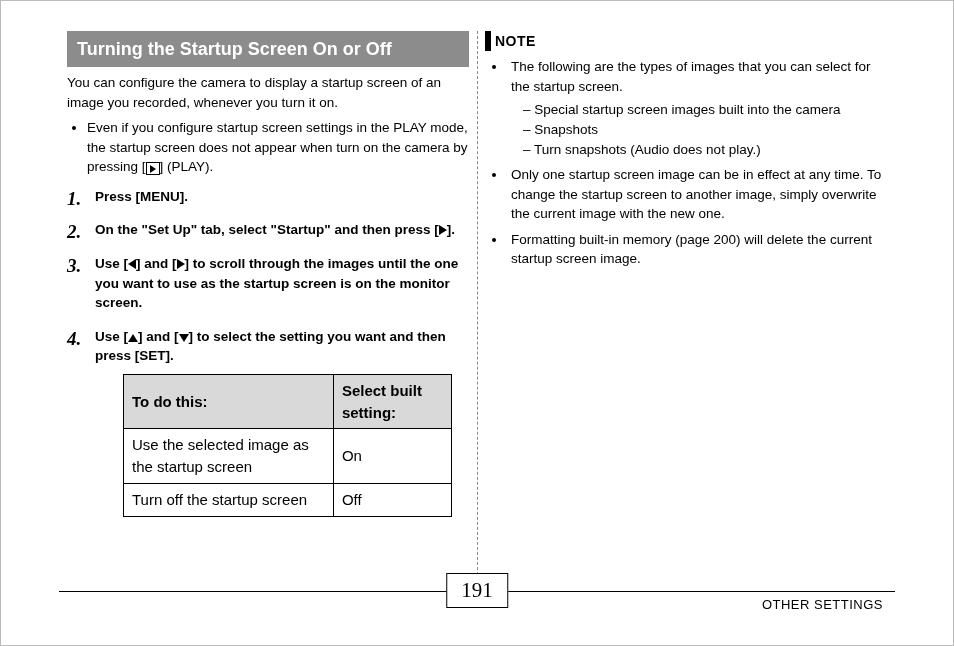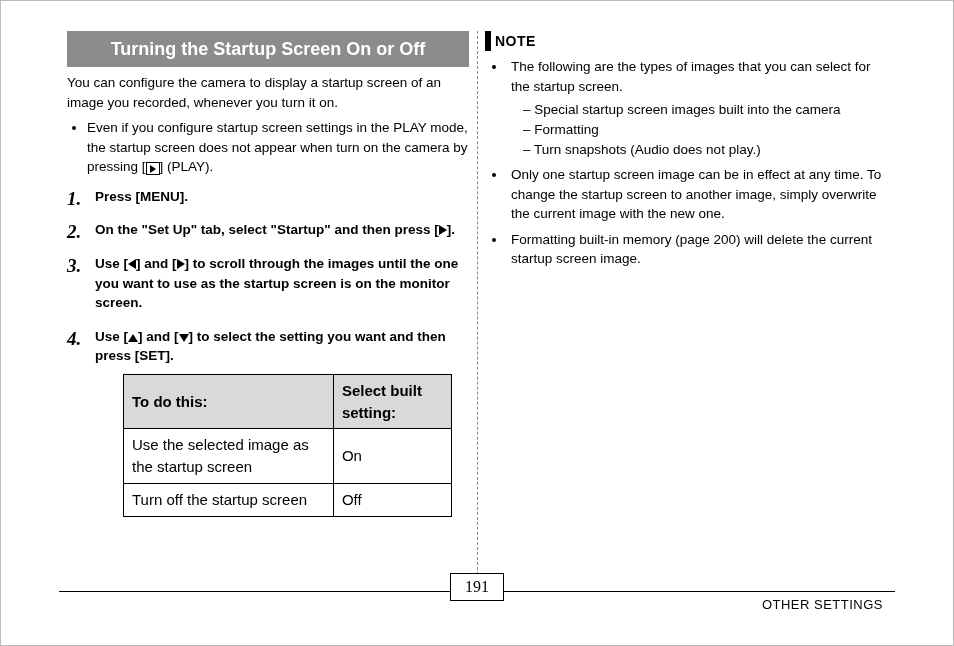--- a/index.html
+++ b/index.html
@@ -39,21 +39,20 @@
     width: 0;
     border-left: 1px dashed #888;
   }
   .section-bar {
     background: #8c8c8c;
     color: #fff;
     font-weight: bold;
     font-size: 18px;
     padding: 5px 10px;
     margin-bottom: 6px;
-    text-align: center;
   }
   .intro { margin: 0 0 6px 0; }
   ul.bullets { margin: 0 0 10px 0; padding-left: 20px; }
   ul.bullets li { margin-bottom: 4px; }
   ol.steps {
     margin: 6px 0 0 0;
     padding-left: 0;
     list-style: none;
     counter-reset: step-counter;
   }
@@ -115,21 +114,21 @@
     margin-bottom: 4px;
   }
   .page-num-box {
     position: absolute;
     left: 50%;
     transform: translateX(-50%);
     top: -18px;
     background: #fff;
     border: 1px solid #000;
     padding: 4px 14px;
-    font-size: 16px;
+    font-size: 21px;
     font-family: Georgia, "Times New Roman", serif;
   }
   .footer-label {
     position: absolute;
     right: 12px;
     top: 6px;
     font-size: 13px;
     letter-spacing: 0.5px;
   }
   .tri {
@@ -197,21 +196,21 @@
       </ol>
     </div>
 
     <div class="col">
       <div class="note-head">NOTE</div>
       <ul class="note-list">
         <li>
           <span>The following are the types of images that you can select for the startup screen.</span>
           <ul class="sublist">
             <li>Special startup screen images built into the camera</li>
-            <li>Formatting</li>
+            <li>Snapshots</li>
             <li>Turn snapshots (Audio does not play.)</li>
           </ul>
         </li>
         <li>Only one startup screen image can be in effect at any time. To change the startup screen to another image, simply overwrite the current image with the new one.</li>
         <li>Formatting built-in memory (page 200) will delete the current startup screen image.</li>
       </ul>
     </div>
 
   </div>
 

